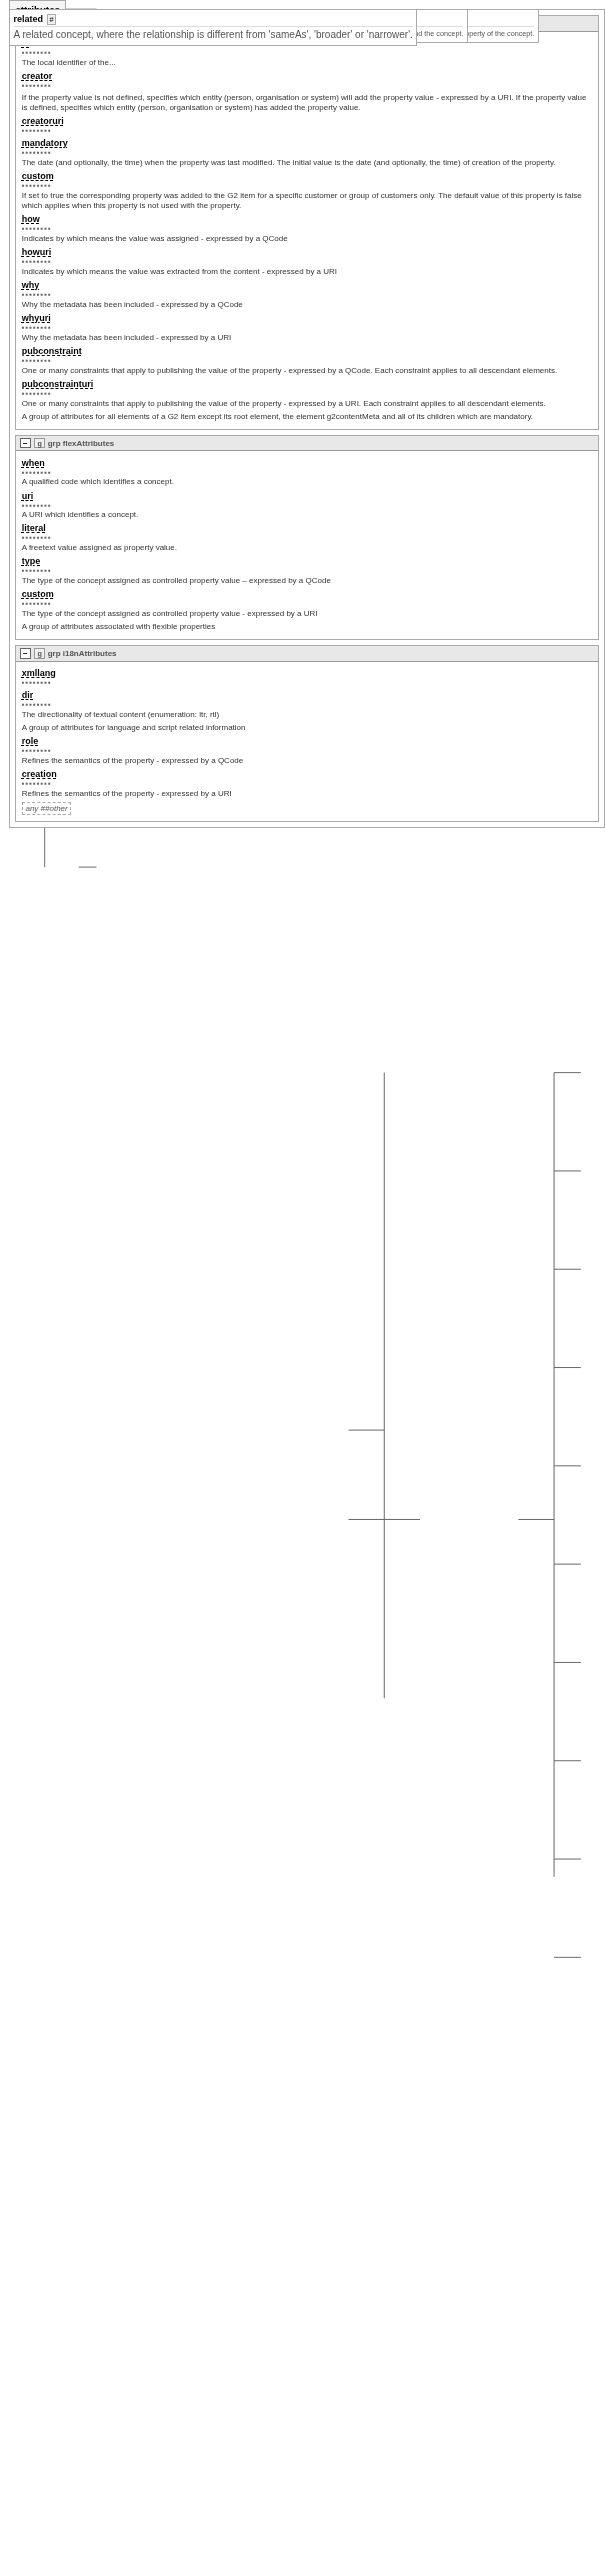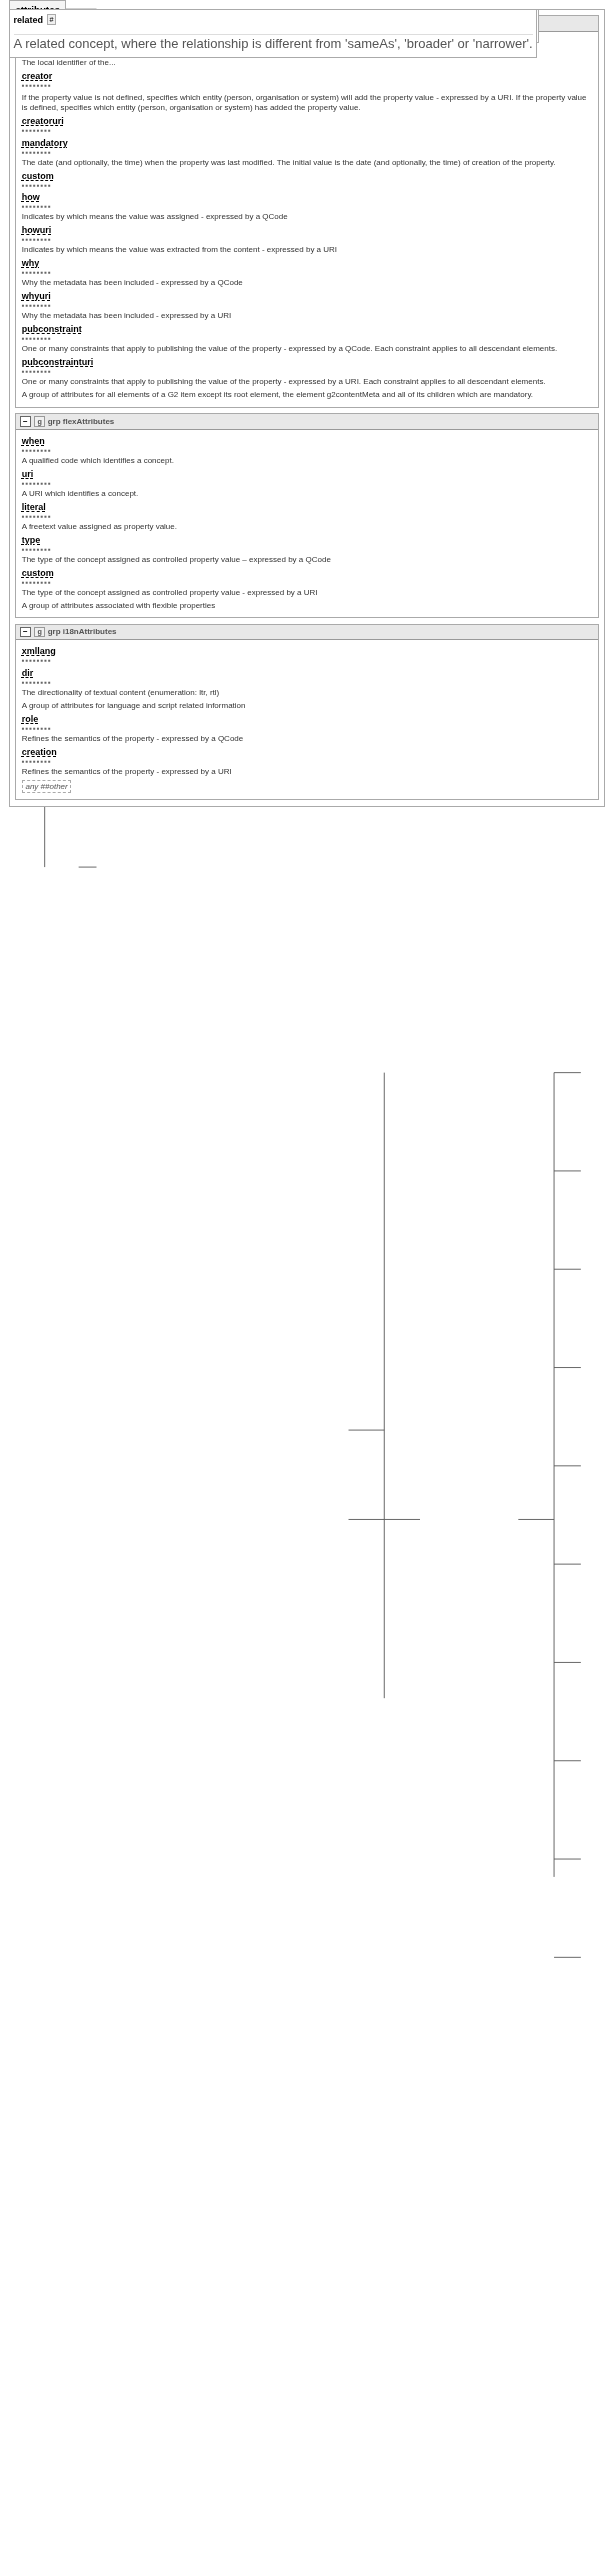--- a/index.html
+++ b/index.html
@@ -171,20 +171,21 @@
 
         <div class="field-item">
           <div class="field-name">mandatory</div>
           <div class="field-dots">▪▪▪▪▪▪▪▪</div>
           <div class="field-desc">The date (and optionally, the time) when the property was last modified. The initial value is the date (and optionally, the time) of creation of the property.</div>
         </div>
 
         <div class="field-item">
           <div class="field-name">custom</div>
           <div class="field-dots">▪▪▪▪▪▪▪▪</div>
+          <div class="field-desc">If set to true the corresponding property was added to the G2 item for a specific customer or group of customers only. The default value of this property is false which applies when this property is not used with the property.</div>
         </div>
 
         <div class="field-item">
           <div class="field-name">how</div>
           <div class="field-dots">▪▪▪▪▪▪▪▪</div>
           <div class="field-desc">Indicates by which means the value was assigned - expressed by a QCode</div>
         </div>
 
         <div class="field-item">
           <div class="field-name">howuri</div>
@@ -414,21 +415,21 @@
 
   <div style="position:absolute; top:2050; left:440; width:200; border:0.9px solid #aaa; background:#fff; padding:3.6px;">
     <div style="display:flex; align-items:center; gap:3.6px; border-bottom:0.9px solid #ddd; padding-bottom:1.8px; margin-bottom:1.8px;">
       <span style="font-weight:bold; font-size:9px;">narrower</span>
       <span style="font-size:7.2px; border:0.9px solid #aaa; padding:0 1.8px; background:#f0f0f0;">#</span>
     </div>
     <div style="font-size:7.2px; color:#555; line-height:1.3;">An identifier of a more specific concept</div>
   </div>
 
   <div style="position:absolute; top:2150; left:440; width:200; border:0.9px solid #aaa; background:#fff; padding:3.6px;">
-    <div style="display:flex; align-items:flex-end; gap:3.6px; border-bottom:0.9px solid #ddd; padding-bottom:9px; margin-bottom:1.8px;">
+    <div style="display:flex; align-items:flex-start; gap:3.6px; border-bottom:0.9px solid #ddd; padding-bottom:1px; margin-bottom:1.8px;">
       <span style="font-weight:bold; font-size:9px;">related</span>
       <span style="font-size:7.2px; border:0.9px solid #aaa; padding:0 1.8px; background:#f0f0f0;">#</span>
     </div>
-    <div style="font-size:13px; color:#555; line-height:1.3;">A related concept, where the relationship is different from 'sameAs', 'broader' or 'narrower'.</div>
+    <div style="font-size:10px; color:#555; line-height:1.3;">A related concept, where the relationship is different from 'sameAs', 'broader' or 'narrower'.</div>
   </div>
 
 </div>
 
 
 </body></html>

